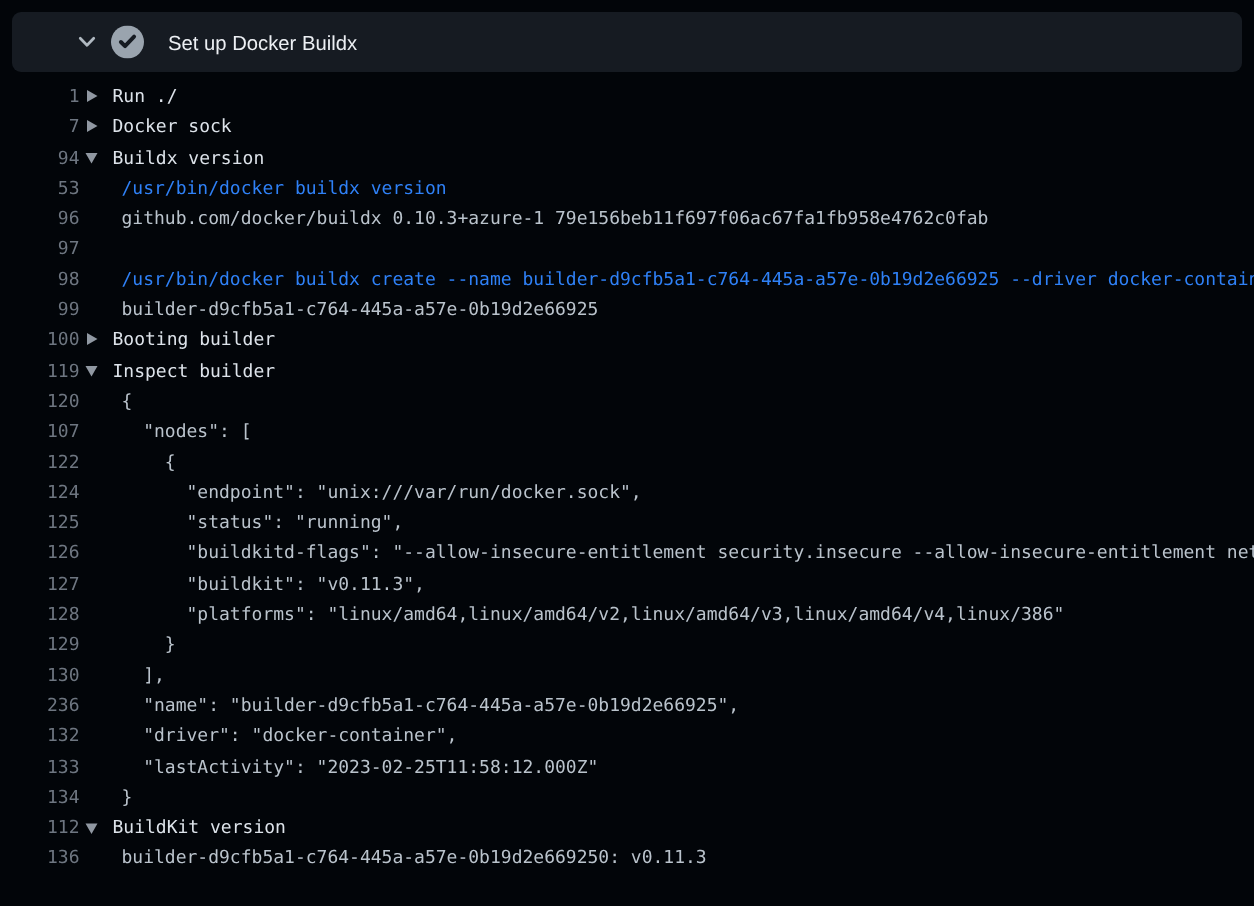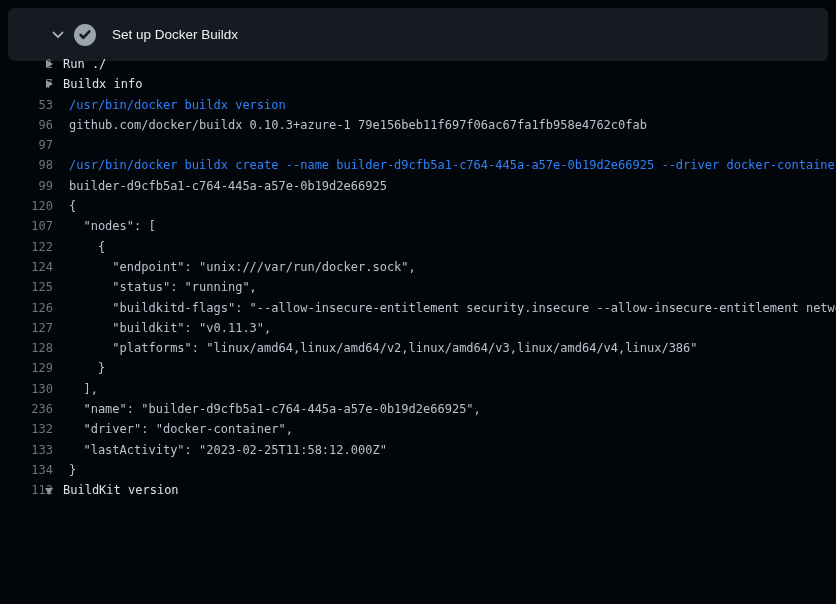--- a/index.html
+++ b/index.html
@@ -18,21 +18,21 @@
   html,body{margin:0;padding:0}
   body{
     width:836px;height:604px;
     background:var(--page-bg);
     overflow:hidden;
     position:relative;
     font-family:"Liberation Sans",sans-serif;
   }
   
   .step-header{
-    position:absolute;left:8px;top:8px;right:8px;height:53px;
+    position:absolute;left:8px;top:8px;right:8px;height:40px;
     background:var(--header-bg);
     border-radius:6px;
     display:flex;align-items:center;
     padding-left:42px;
     cursor:pointer;
   }
   .chevron{width:16px;height:16px;flex:none;display:block}
   .chevron path{stroke:var(--header-chevron);stroke-width:1.8;fill:none;stroke-linecap:round;stroke-linejoin:round}
   .status{width:22px;height:22px;flex:none;margin-left:8px;display:block}
   .status circle{fill:var(--status-icon-bg)}
@@ -55,21 +55,21 @@
     font-size:12px;
     white-space:pre;
   }
   .num{
     width:53px;flex:none;
     text-align:right;
     color:var(--line-number);
     cursor:pointer;
   }
   .content{
-    margin-left:10px;
+    margin-left:22px;
     position:relative;
     flex:none;
   }
   .content.output,.content.command{padding-left:6px}
   .content.output .txt{color:var(--output-text)}
   .content.command .txt{color:var(--command-text)}
   .content.group .txt{color:var(--group-text)}
   .content.group{cursor:pointer}
   .tri{position:absolute;width:0;height:0}
   .tri.collapsed{
@@ -94,34 +94,38 @@
   </svg>
   <svg class="status" viewBox="0 0 16 16">
     <circle cx="8" cy="8" r="8"></circle>
     <path d="M11.2 5.4 L6.8 10 L4.8 8"></path>
   </svg>
   <span class="step-title">Set up Docker Buildx</span>
 </div>
 
 <div class="log">
     <div class="row"><span class="num">1</span><span class="content group"><span class="tri collapsed"></span><span class="txt">Run ./</span></span></div>
-    <div class="row"><span class="num">7</span><span class="content group"><span class="tri collapsed"></span><span class="txt">Buildx info</span></span></div>
+    <div class="row"><span class="num">7</span><span class="content group"><span class="tri collapsed"></span><span class="txt">Docker sock</span></span></div>
+    <div class="row"><span class="num">94</span><span class="content group"><span class="tri expanded"></span><span class="txt">Buildx version</span></span></div>
     <div class="row"><span class="num">53</span><span class="content command"><span class="txt">/usr/bin/docker buildx version</span></span></div>
     <div class="row"><span class="num">96</span><span class="content output"><span class="txt">github.com/docker/buildx 0.10.3+azure-1 79e156beb11f697f06ac67fa1fb958e4762c0fab</span></span></div>
     <div class="row"><span class="num">97</span></div>
     <div class="row"><span class="num">98</span><span class="content command"><span class="txt">/usr/bin/docker buildx create --name builder-d9cfb5a1-c764-445a-a57e-0b19d2e66925 --driver docker-container</span></span></div>
     <div class="row"><span class="num">99</span><span class="content output"><span class="txt">builder-d9cfb5a1-c764-445a-a57e-0b19d2e66925</span></span></div>
+    <div class="row"><span class="num">100</span><span class="content group"><span class="tri collapsed"></span><span class="txt">Booting builder</span></span></div>
+    <div class="row"><span class="num">119</span><span class="content group"><span class="tri expanded"></span><span class="txt">Inspect builder</span></span></div>
     <div class="row"><span class="num">120</span><span class="content output"><span class="txt">{</span></span></div>
     <div class="row"><span class="num">107</span><span class="content output"><span class="txt">  "nodes": [</span></span></div>
     <div class="row"><span class="num">122</span><span class="content output"><span class="txt">    {</span></span></div>
     <div class="row"><span class="num">124</span><span class="content output"><span class="txt">      "endpoint": "unix:///var/run/docker.sock",</span></span></div>
     <div class="row"><span class="num">125</span><span class="content output"><span class="txt">      "status": "running",</span></span></div>
     <div class="row"><span class="num">126</span><span class="content output"><span class="txt">      "buildkitd-flags": "--allow-insecure-entitlement security.insecure --allow-insecure-entitlement network.host",</span></span></div>
     <div class="row"><span class="num">127</span><span class="content output"><span class="txt">      "buildkit": "v0.11.3",</span></span></div>
     <div class="row"><span class="num">128</span><span class="content output"><span class="txt">      "platforms": "linux/amd64,linux/amd64/v2,linux/amd64/v3,linux/amd64/v4,linux/386"</span></span></div>
     <div class="row"><span class="num">129</span><span class="content output"><span class="txt">    }</span></span></div>
     <div class="row"><span class="num">130</span><span class="content output"><span class="txt">  ],</span></span></div>
     <div class="row"><span class="num">236</span><span class="content output"><span class="txt">  "name": "builder-d9cfb5a1-c764-445a-a57e-0b19d2e66925",</span></span></div>
     <div class="row"><span class="num">132</span><span class="content output"><span class="txt">  "driver": "docker-container",</span></span></div>
     <div class="row"><span class="num">133</span><span class="content output"><span class="txt">  "lastActivity": "2023-02-25T11:58:12.000Z"</span></span></div>
     <div class="row"><span class="num">134</span><span class="content output"><span class="txt">}</span></span></div>
     <div class="row"><span class="num">112</span><span class="content group"><span class="tri expanded"></span><span class="txt">BuildKit version</span></span></div>
+    <div class="row"><span class="num">136</span><span class="content output"><span class="txt">builder-d9cfb5a1-c764-445a-a57e-0b19d2e669250: v0.11.3</span></span></div>
   </div>
 
 </body></html>

